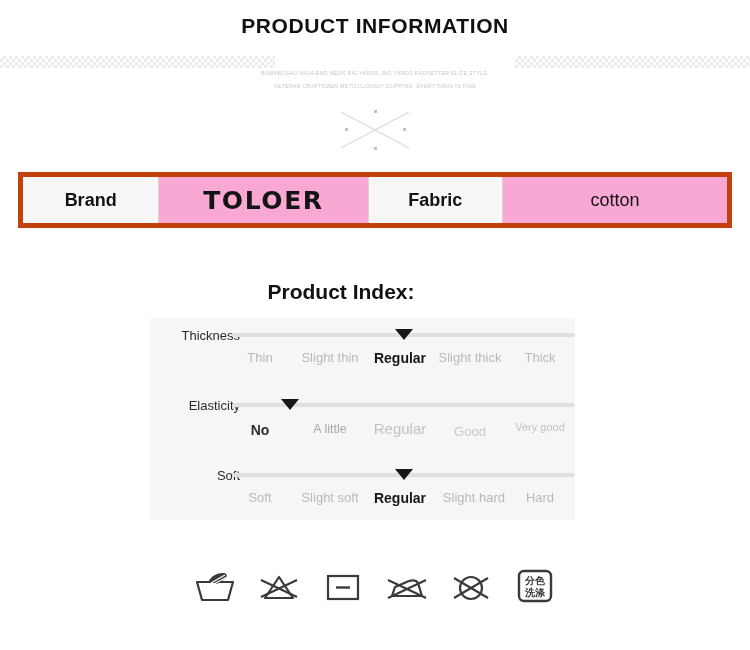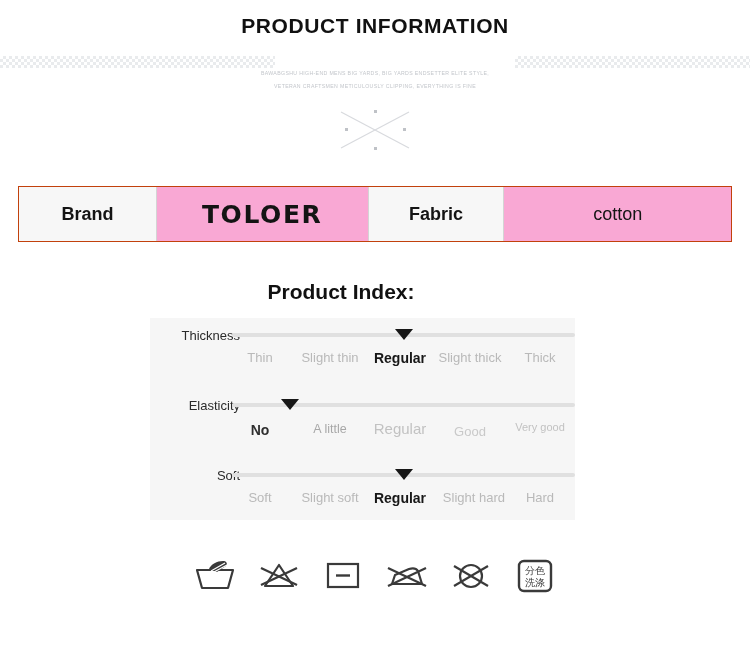--- a/index.html
+++ b/index.html
@@ -64,25 +64,25 @@
     left: 335px;
     top: 108px;
     width: 80px;
     height: 44px;
   }
 
   
   .spec-table {
     position: absolute;
     left: 18px;
-    top: 186px;
+    top: 172px;
     width: 714px;
     height: 56px;
     display: flex;
-    border: 1px solid #c2410c;
+    border: 5px solid #c2410c;
     box-sizing: border-box;
   }
   .spec-cell {
     display: flex;
     align-items: center;
     justify-content: center;
     box-sizing: border-box;
     border-right: 1px solid #d4d4d4;
     height: 100%;
   }
@@ -207,22 +207,23 @@
     width: 750px;
     display: flex;
     justify-content: center;
     align-items: center;
     gap: 18px;
   }
   .care-icon {
     width: 46px;
     height: 46px;
     display: flex;
-    align-items: flex-start;
+    align-items: flex-end;
     justify-content: center;
+    font-weight: bold;
   }
 </style>
 </head>
 <body>
 
 <div class="page-title">PRODUCT INFORMATION</div>
 
 <div class="band band-left"></div>
 <div class="band band-right"></div>
 

